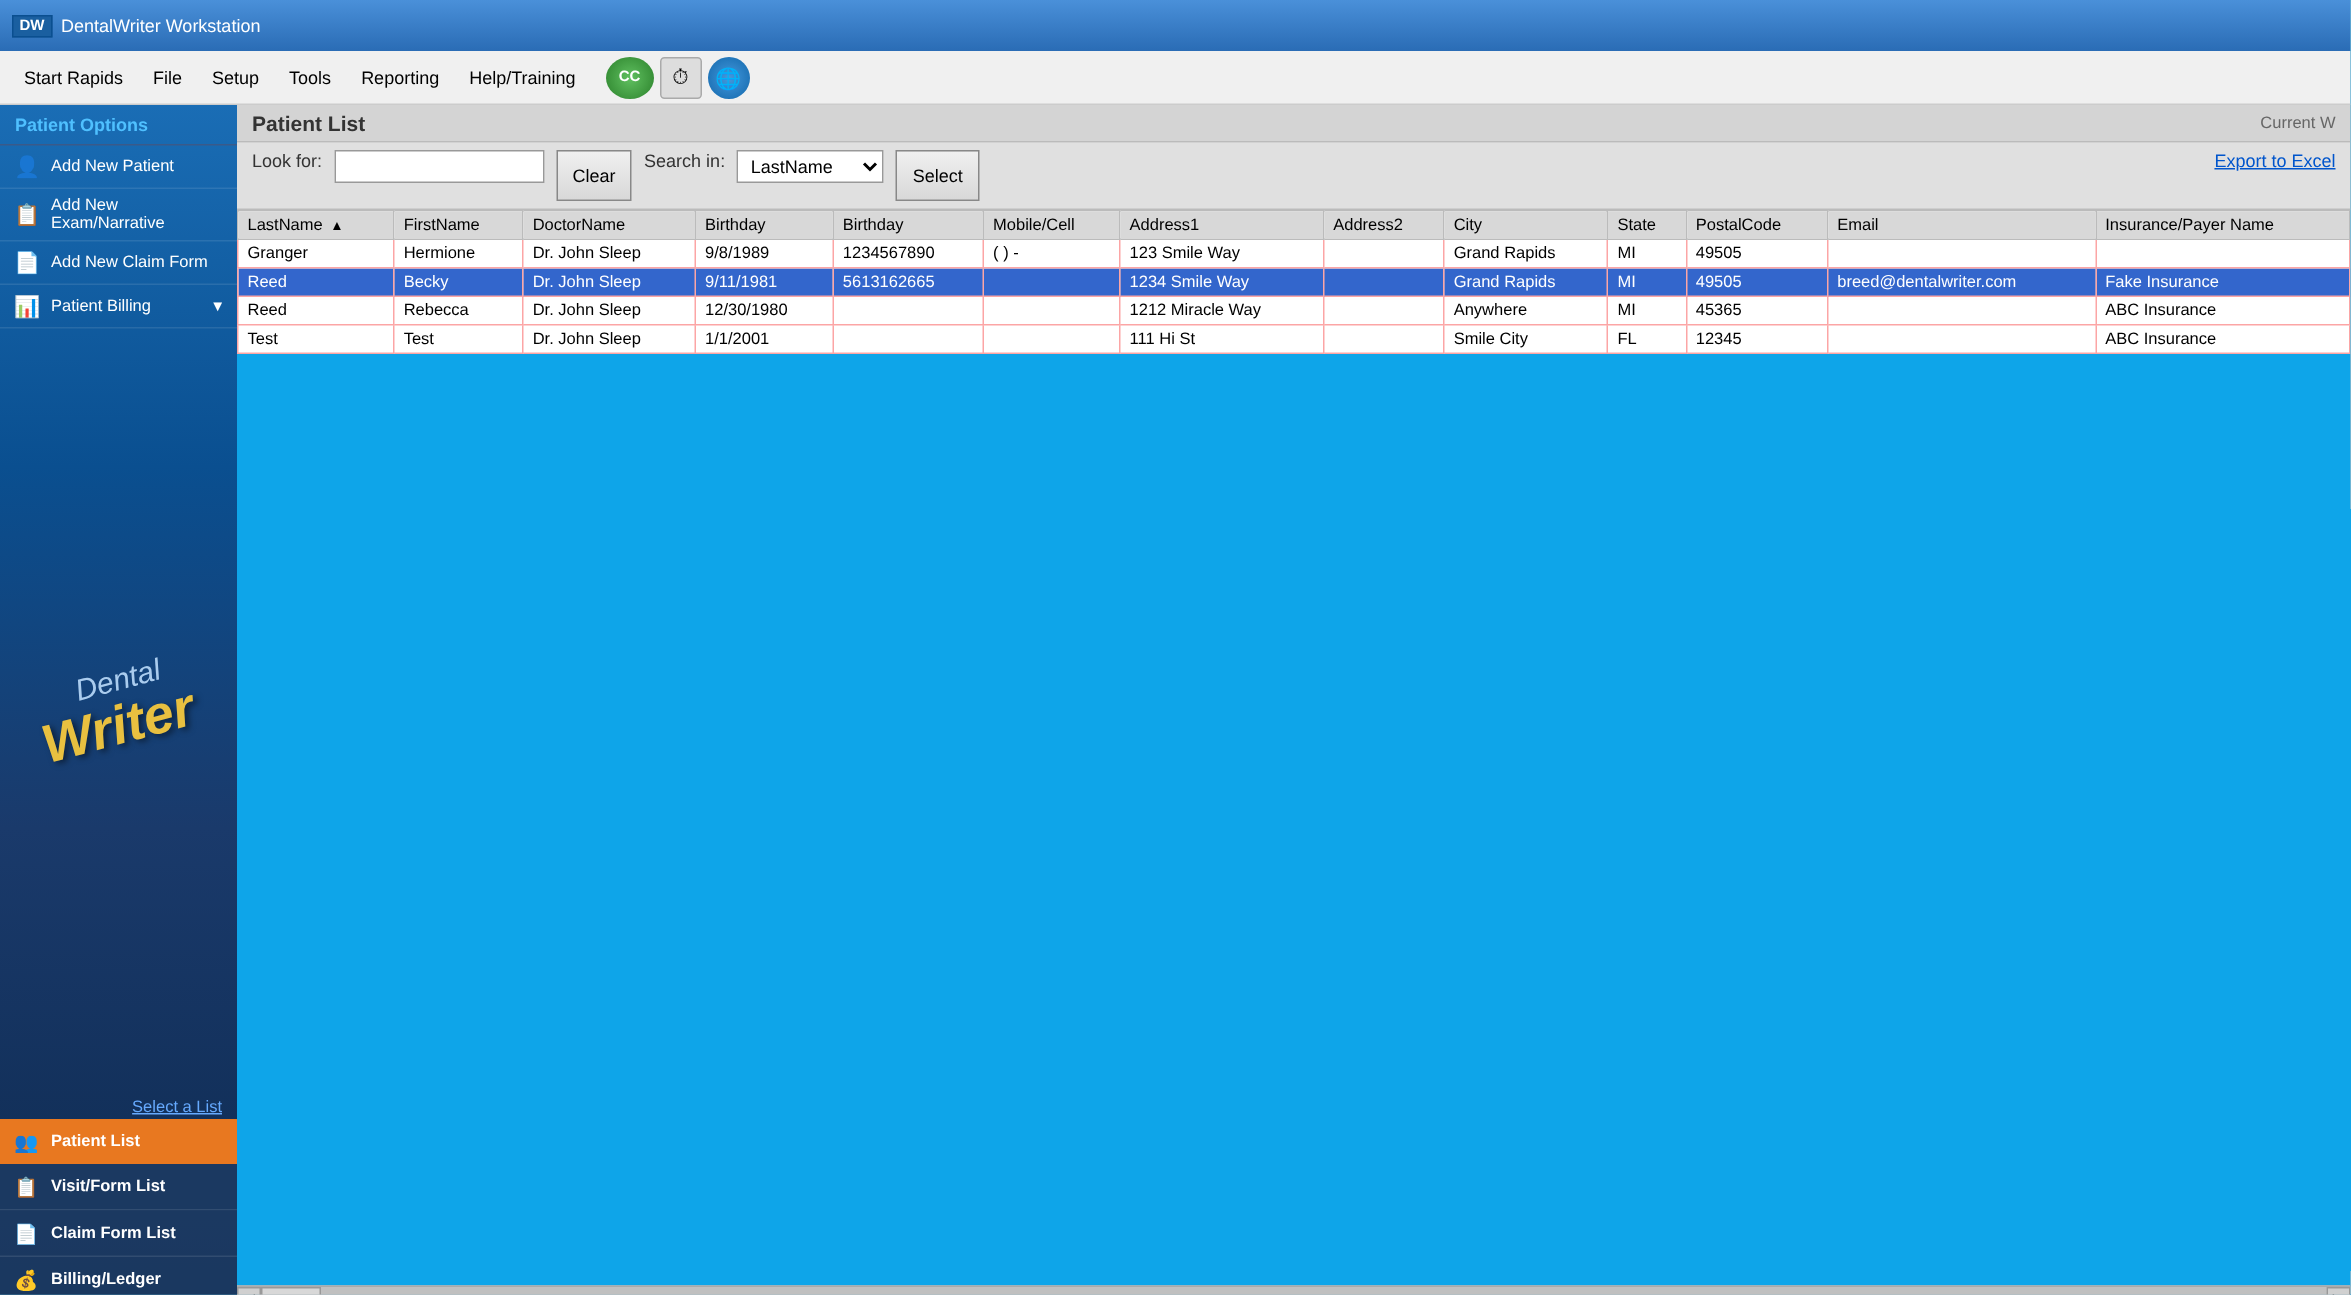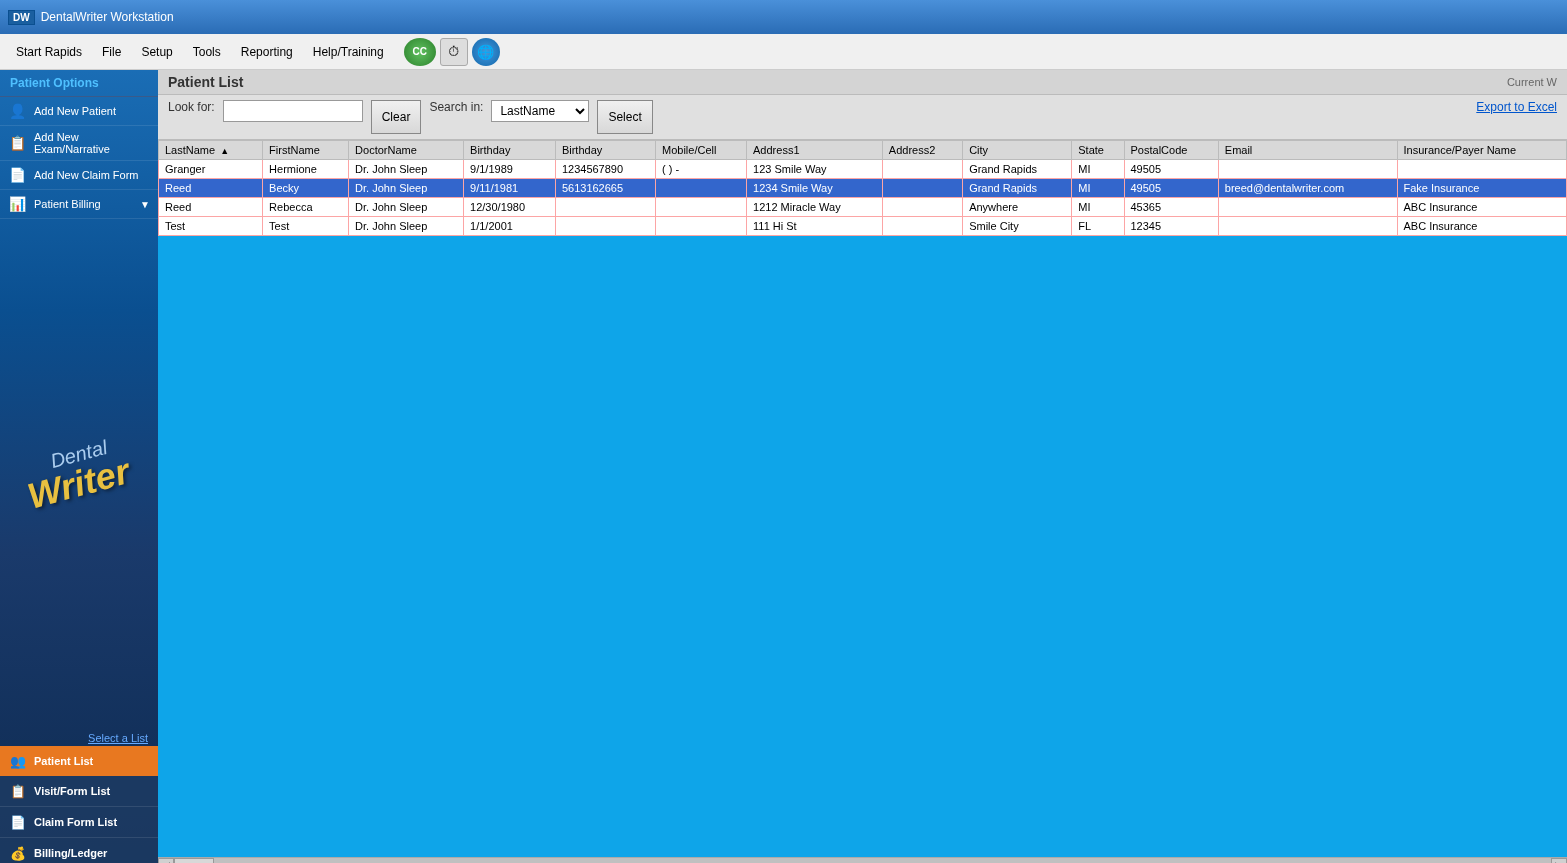--- a/index.html
+++ b/index.html
@@ -409,21 +409,21 @@
             <th>PostalCode</th>
             <th>Email</th>
             <th>Insurance/Payer Name</th>
           </tr>
         </thead>
         <tbody id="table-body">
         <tr>
               <td>Granger</td>
               <td>Hermione</td>
               <td>Dr. John Sleep</td>
-              <td>9/1/1989</td>
+              <td>9/8/1989</td>
               <td>1234567890</td>
               <td>( )  -</td>
               <td>123 Smile Way</td>
               <td></td>
               <td>Grand Rapids</td>
               <td>MI</td>
               <td>49505</td>
               <td></td>
               <td></td>
             </tr>

